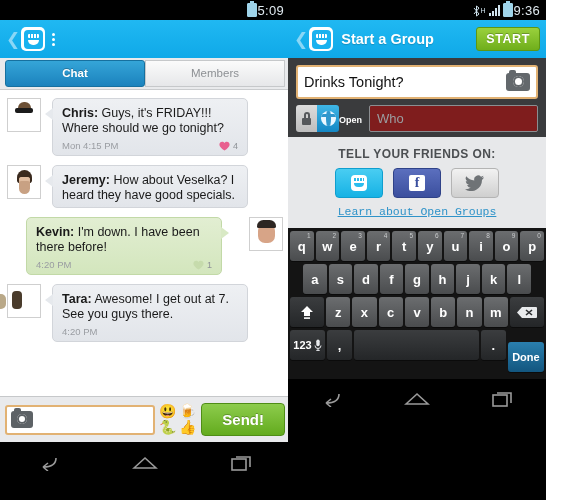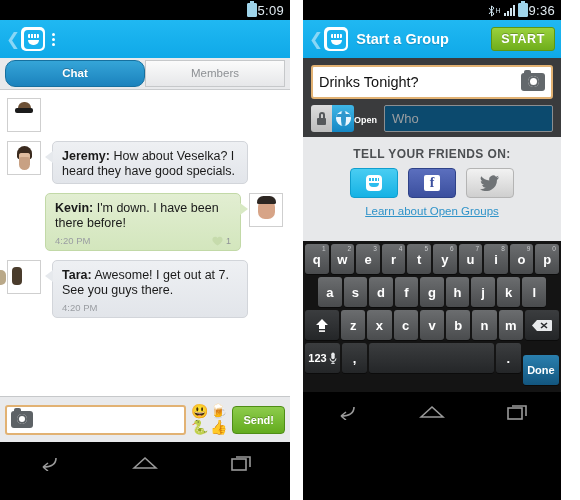--- a/index.html
+++ b/index.html
@@ -2,21 +2,21 @@
 <html><head>
 <meta charset="utf-8">
 <style>
   html,body{margin:0;padding:0;background:#ffffff;}
   body{width:580px;height:500px;overflow:hidden;font-family:"Liberation Sans",sans-serif;}
   .stage{position:relative;width:580px;height:500px;background:#fff;}
 
   
   .phone{position:absolute;top:0;height:500px;overflow:hidden;background:#000;}
   .phone.left{left:0;width:290px;}
-  .phone.right{left:303px;width:258px;}
+  .phone.right{left:288px;width:258px;}
   .gap{position:absolute;left:290px;top:0;width:5px;height:500px;background:#fff;}
 
   
   .statusbar{height:20px;background:#000;display:flex;align-items:center;justify-content:flex-end;padding-right:6px;box-sizing:border-box;}
   .statusbar .clock{color:#dfe9ef;font-size:13px;letter-spacing:.3px;}
   .sb-ico{display:inline-block;margin-left:3px;}
   .bt-ico{width:7px;height:11px;position:relative;}
   .bt-ico svg{display:block;}
   .bat{width:8px;height:12px;background:#9fd4ea;border:1px solid #9fd4ea;position:relative;border-radius:1px;}
   .bat:before{content:"";position:absolute;top:-3px;left:2px;width:4px;height:2px;background:#9fd4ea;}
@@ -42,21 +42,21 @@
             font-size:12.5px;font-weight:bold;padding:4px 9px;letter-spacing:.6px;text-shadow:0 -1px 0 rgba(0,0,0,.25);}
 
   
   .tabs{height:32px;background:#e9eaec;display:flex;align-items:center;padding:3px 5px 4px;box-sizing:border-box;gap:0;
         border-bottom:1px solid #c9cbcd;}
   .tab{flex:1;height:25px;display:flex;align-items:center;justify-content:center;font-size:11.5px;color:#8d9094;
        background:linear-gradient(#fbfbfb,#e6e7e9);border:1px solid #c6c8ca;}
   .tab:nth-child(1){border-radius:3px 0 0 3px;}
   .tab:nth-child(3){border-radius:0 3px 3px 0;margin-left:28px;}
   .tab.active{background:linear-gradient(#2ba0d6,#157a0c9);background:linear-gradient(#35a5d8,#1b82bd);
-              color:#fff;font-weight:bold;border-color:#16709f;text-shadow:0 -1px 0 rgba(0,0,0,.25);border-radius:10px;}
+              color:#fff;font-weight:bold;border-color:#16709f;text-shadow:0 -1px 0 rgba(0,0,0,.25);border-radius:3px;}
 
   
   .chatlist{background:#fff;height:306px;padding:8px 0 0;box-sizing:border-box;overflow:hidden;position:relative;}
   .msgrow{display:flex;align-items:flex-start;padding:0 7px;margin-bottom:9px;}
   .msgrow.me{justify-content:flex-end;}
   .avatar{width:34px;height:34px;flex:none;background:#fff;border:1px solid #cfcfcf;padding:1px;box-sizing:border-box;}
   .avatar .inner{width:100%;height:100%;background-size:cover;}
   .av-chris{background:linear-gradient(160deg,#caa37e 0%,#b98f68 38%,#3a3027 39%,#2b2724 100%);position:relative;}
   .av-chris:after{content:"";position:absolute;left:6px;top:8px;width:18px;height:5px;background:#1b1b1b;border-radius:2px;}
   .av-chris:before{content:"";position:absolute;left:9px;top:2px;width:13px;height:8px;background:#6d5136;border-radius:6px 6px 0 0;}
@@ -67,21 +67,21 @@
   .av-kevin{background:linear-gradient(180deg,#6e87a2 0%,#8fa4ba 45%,#4f6a86 100%);position:relative;}
   .av-kevin:before{content:"";position:absolute;left:7px;top:4px;width:17px;height:20px;background:#d7a487;border-radius:8px 8px 7px 7px;}
   .av-kevin:after{content:"";position:absolute;left:6px;top:1px;width:19px;height:8px;background:#2d2622;border-radius:8px 8px 2px 2px;}
   .av-tara{background:linear-gradient(150deg,#cfc3ab,#8d7d63 55%,#5a4c3a);position:relative;}
   .av-tara:before{content:"";position:absolute;left:3px;top:5px;width:10px;height:18px;background:#4a3c2c;border-radius:4px;}
   .av-tara:after{content:"";position:absolute;right:3px;top:8px;width:12px;height:15px;background:#b9a888;border-radius:5px;}
 
   .bubble{position:relative;max-width:196px;border-radius:5px;padding:7px 9px 4px;box-sizing:border-box;}
   .bubble.them{background:#e7e9ed;border:1px solid #d2d5da;margin-left:11px;
       background:linear-gradient(#eef0f3,#e2e5ea);}
-  .bubble.mine{background:linear-gradient(#e2eed2,#d3e6bd);border:1px solid #c2d9a7;margin-right:8px;}
+  .bubble.mine{background:linear-gradient(#e2eed2,#d3e6bd);border:1px solid #c2d9a7;margin-right:27px;}
   .bubble .tail{position:absolute;top:9px;width:0;height:0;}
   .bubble.them .tail{left:-8px;border-top:6px solid transparent;border-bottom:6px solid transparent;border-right:8px solid #e6e9ed;}
   .bubble.mine .tail{right:-8px;border-top:6px solid transparent;border-bottom:6px solid transparent;border-left:8px solid #d8e9c4;}
   .btext{font-size:12.5px;line-height:15px;color:#1a1a1a;}
   .btext b{font-weight:bold;}
   .bmeta{display:flex;align-items:center;justify-content:space-between;margin-top:4px;}
   .btime{font-size:9.5px;color:#9a9da2;}
   .react{display:flex;align-items:center;gap:3px;}
   .heart{width:11px;height:10px;position:relative;}
   .heart svg{display:block;}
@@ -89,22 +89,22 @@
 
   
   .composer{height:46px;background:#e9eaec;border-top:1px solid #c6c8ca;display:flex;align-items:center;padding:0 5px;box-sizing:border-box;gap:4px;}
   .inputwrap{flex:1;height:30px;background:#fff;border:2px solid #e2b273;border-radius:3px;display:flex;align-items:center;padding:0 4px;box-sizing:border-box;}
   .camicon{width:22px;height:17px;background:#5d6266;border-radius:3px;position:relative;flex:none;}
   .camicon:before{content:"";position:absolute;left:6px;top:3px;width:10px;height:10px;border-radius:50%;background:#fff;
       box-shadow:inset 0 0 0 2px #5d6266;}
   .camicon:after{content:"";position:absolute;left:3px;top:-3px;width:7px;height:4px;background:#5d6266;border-radius:2px 2px 0 0;}
   .emojigrid{width:38px;display:grid;grid-template-columns:1fr 1fr;grid-template-rows:1fr 1fr;gap:1px;flex:none;}
   .emojigrid span{font-size:14px;line-height:15px;text-align:center;}
-  .sendbtn{background:linear-gradient(#8dcc4c,#63ab1e);border:1px solid #4f8d16;border-radius:4px;color:#fff;font-size:11px;
-          font-weight:bold;padding:7px 10px;text-shadow:0 -1px 0 rgba(0,0,0,.25);flex:none;}
+  .sendbtn{background:linear-gradient(#8dcc4c,#63ab1e);border:1px solid #4f8d16;border-radius:4px;color:#fff;font-size:15px;
+          font-weight:bold;padding:7px 20px;text-shadow:0 -1px 0 rgba(0,0,0,.25);flex:none;}
 
   
   .navbar{height:42px;background:#000;display:flex;align-items:center;justify-content:space-around;}
   .navbtn{width:34px;height:22px;display:flex;align-items:center;justify-content:center;}
   .navbtn svg{display:block;}
 
   
   .r-form{background:#3a3b3d;padding:7px 8px 5px;box-sizing:border-box;}
   .r-titlefield{height:34px;background:#fff;border:2px solid #e2b273;border-radius:3px;display:flex;align-items:center;
        justify-content:space-between;padding:0 6px;box-sizing:border-box;}
@@ -118,36 +118,36 @@
   .seg .opt{width:33px;height:27px;display:flex;align-items:center;justify-content:center;}
   .seg .opt.lock{background:linear-gradient(#dcdcdc,#bdbdbd);}
   .seg .opt.globe{background:linear-gradient(#3fb6e6,#1487c4);}
   .lockglyph{width:11px;height:13px;position:relative;}
   .lockglyph:before{content:"";position:absolute;left:1px;bottom:0;width:9px;height:7px;background:#55585b;border-radius:1px;}
   .lockglyph:after{content:"";position:absolute;left:2.5px;top:0;width:6px;height:6px;border:2px solid #55585b;border-bottom:0;border-radius:4px 4px 0 0;box-sizing:border-box;}
   .globeglyph{width:15px;height:15px;border-radius:50%;background:#eaf7ff;position:relative;overflow:hidden;}
   .globeglyph:before{content:"";position:absolute;left:-2px;top:3px;width:19px;height:3px;background:#2f97cd;}
   .globeglyph:after{content:"";position:absolute;left:5px;top:-2px;width:5px;height:19px;background:#2f97cd;border-radius:50%;}
   .toggle .tlabel{color:#fff;font-size:9px;font-weight:bold;margin-top:2px;}
-  .whofield{flex:1;height:27px;background:#0c4a6e;border:1px solid #8b8e91;border-radius:2px;display:flex;align-items:center;padding:0 7px;box-sizing:border-box;text-align:right;}
+  .whofield{flex:1;height:27px;background:#7f1d1d;border:1px solid #8b8e91;border-radius:2px;display:flex;align-items:center;padding:0 7px;box-sizing:border-box;text-align:right;}
   .whofield .ph{font-size:13px;color:#9b9ea1;}
-  .r-share{background:#e7e8ea;text-align:center;padding:10px 0 22px;}
+  .r-share{background:#e7e8ea;text-align:center;padding:10px 0 9px;}
   .sharehead{font-size:12px;font-weight:bold;color:#4c4f52;letter-spacing:.4px;}
   .sharebtns{display:flex;justify-content:center;gap:10px;margin-top:7px;}
   .sbtn{width:46px;height:28px;border-radius:4px;display:flex;align-items:center;justify-content:center;}
   .sbtn.app{background:linear-gradient(#49cdf2,#16b2e4);border:1px solid #0f9ece;}
   .sbtn.fb{background:linear-gradient(#5b6fbe,#3b4f9e);border:1px solid #2f4288;}
   .sbtn.tw{background:linear-gradient(#f2f2f2,#cfcfcf);border:1px solid #b4b4b4;}
   .mini-face{width:16px;height:16px;border-radius:4px;background:#fff;position:relative;}
   .mini-face:before{content:"";position:absolute;left:3px;top:3px;width:10px;height:3px;
      background:repeating-linear-gradient(90deg,#2bbdee 0 2px,#fff 2px 3px);}
   .mini-face:after{content:"";position:absolute;left:3px;top:8px;width:10px;height:4px;border-radius:0 0 6px 6px;background:#2bbdee;}
   .fb-f{width:16px;height:16px;background:#fff;border-radius:2px;color:#3b4f9e;font-family:"Liberation Serif",serif;font-weight:bold;
         font-size:14px;line-height:16px;text-align:center;}
-  .learnlink{display:inline-block;margin-top:7px;font-size:11.5px;color:#2f93c9;text-decoration:underline;}
+  .learnlink{display:inline-block;margin-top:7px;font-size:11.5px;color:#2f93c9;text-decoration:underline;font-family:Liberation Mono, monospace;}
 
   
   .keyboard{background:#141414;padding:3px 2px 4px;box-sizing:border-box;}
   .krow{display:flex;justify-content:center;gap:2px;margin-bottom:3px;}
   .key{background:linear-gradient(#6b6d6f,#4a4c4e);border-radius:3px;color:#fff;font-size:13px;font-weight:bold;
        height:30px;display:flex;align-items:center;justify-content:center;position:relative;flex:1;box-shadow:0 1px 0 #0b0b0b;}
   .key .sup{position:absolute;top:1px;right:3px;font-size:6.5px;font-weight:normal;color:#c9cbcd;}
   .key.dark{background:linear-gradient(#3b3d3f,#242628);}
   .key.space{flex:5;}
   .key.done{background:linear-gradient(#2a7fae,#13567f);flex:1.45;font-size:11px;margin-top:12px;}
@@ -181,20 +181,37 @@
 
     <div class="tabs">
       <div class="tab active">Chat</div>
       <div class="tab">Members</div>
     </div>
 
     <div class="chatlist">
 
       <div class="msgrow">
         <span class="avatar"><span class="inner av-chris"></span></span>
+        <div class="bubble them">
+          <span class="tail"></span>
+          <div class="btext">
+            <b>Chris:</b><span> Guys, it's FRIDAY!!! Where should we go tonight?</span>
+          </div>
+          <div class="bmeta">
+            <span class="btime">Mon 4:15 PM</span>
+            <span class="react">
+              <span class="heart">
+                <svg width="11" height="10" viewBox="0 0 11 10">
+                    <path d="M5.5 9.6C2 7.2 0.4 5.4 0.4 3.5 0.4 1.9 1.6 0.7 3.1 0.7c1 0 1.9 0.5 2.4 1.3C6 1.2 6.9 0.7 7.9 0.7c1.5 0 2.7 1.2 2.7 2.8 0 1.9-1.6 3.7-5.1 6.1z" fill="#e8608f"></path>
+                  </svg>
+              </span>
+              <span class="rcount">4</span>
+            </span>
+          </div>
+        </div>
       </div>
 
       <div class="msgrow">
         <span class="avatar"><span class="inner av-jeremy"></span></span>
         <div class="bubble them">
           <span class="tail"></span>
           <div class="btext">
             <b>Jeremy:</b><span> How about Veselka? I heard they have good specials.</span>
           </div>
         </div>

